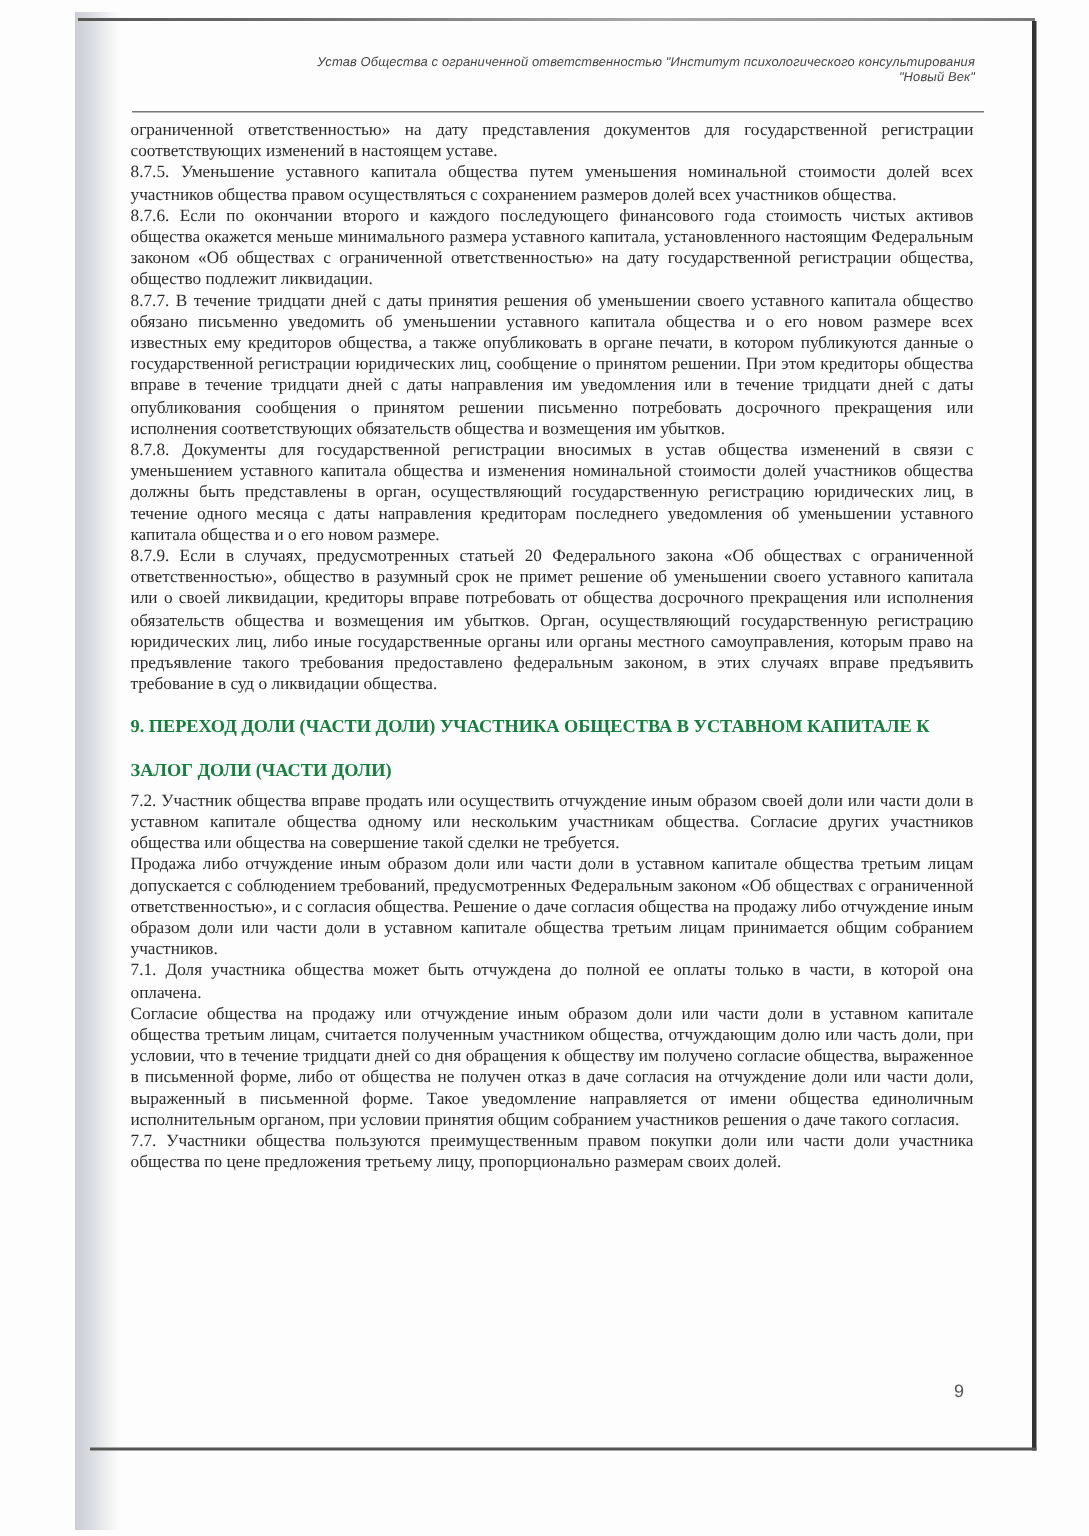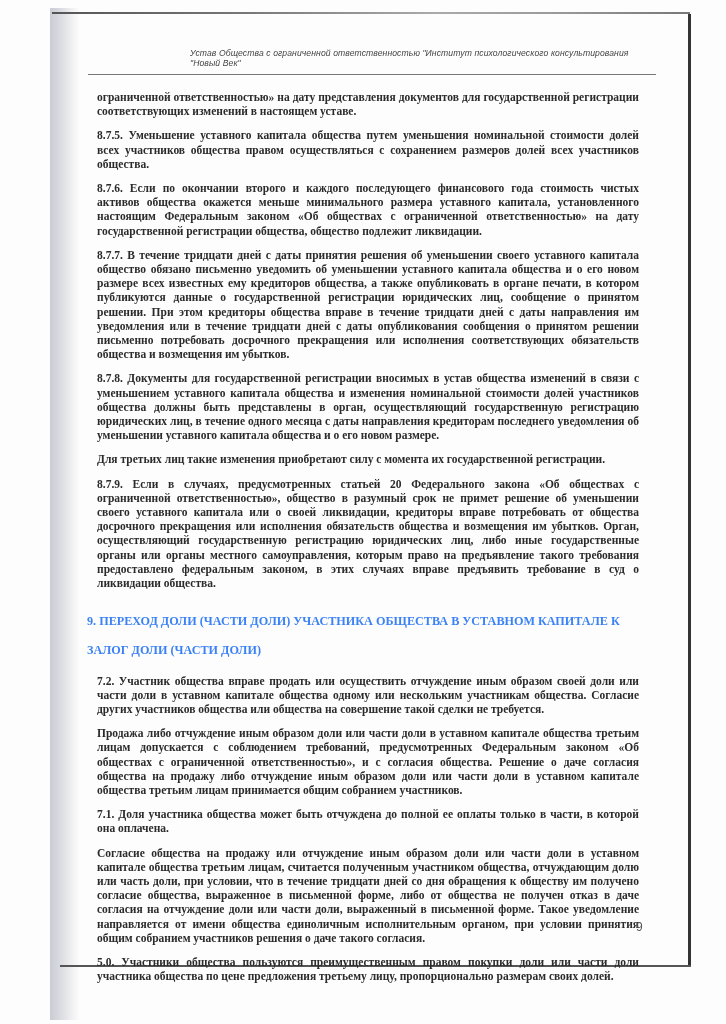--- a/index.html
+++ b/index.html
@@ -11,33 +11,33 @@
   }
   .shadow {
     position:absolute; left:50px; top:8px; width:30px; height:1012px;
     background:linear-gradient(to right, #c9ccd3 0%, #dcdee3 40%, #f4f4f5 80%, #fdfdfd 100%);
   }
   .frame-top { position:absolute; left:52px; top:12px; width:638px; height:2px;
     background:linear-gradient(to right,#555 0%,#777 30%,#aaa 60%,#999 80%,#777 100%); }
   .frame-right { position:absolute; left:688px; top:14px; width:3px; height:953px; background:#333; }
   .frame-bottom { position:absolute; left:60px; top:965px; width:631px; height:2px; background:#555; }
   .header {
-    position:absolute; left:190px; top:48px; width:460px; text-align:left;
+    position:absolute; left:190px; top:36px; width:460px; text-align:right;
     font-family:"Liberation Sans", sans-serif; font-style:italic;
     font-size:8.6px; color:#444; letter-spacing:0.1px;
   }
   .header-rule { position:absolute; left:88px; top:74px; width:568px; height:1px; background:#777; }
   .content {
     position:absolute; left:87px; top:80px; width:562px;
     font-size:11.5px; line-height:14.2px; text-align:justify;
   }
-  .content p { margin:10px;font-weight:bold; }
+  .content p { margin:0; }
   .content .gap { height:14px; }
   .content h2 {
-    margin:0; font-size:12.2px; font-weight:bold; line-height:14.4px; text-align:left; color:#3b82f6;
+    margin:0; font-size:12.2px; font-weight:bold; line-height:14.4px; text-align:left; color:#15803d;
   }
   .content .gap-small { height:6px; }
   .page-num {
     position:absolute; left:636px; top:920px; font-family:"Liberation Sans", sans-serif;
     font-size:12px; color:#555;
   }
 </style>
 </head>
 <body>
 
@@ -48,33 +48,32 @@
 
 <div class="header">Устав Общества с ограниченной ответственностью "Институт психологического консультирования "Новый Век"</div>
 <div class="header-rule"></div>
 
 <div class="content">
   <p>ограниченной ответственностью» на дату представления документов для государственной регистрации соответствующих изменений в настоящем уставе.</p>
   <p>8.7.5. Уменьшение уставного капитала общества путем уменьшения номинальной стоимости долей всех участников общества правом осуществляться с сохранением размеров долей всех участников общества.</p>
   <p>8.7.6. Если по окончании второго и каждого последующего финансового года стоимость чистых активов общества окажется меньше минимального размера уставного капитала, установленного настоящим Федеральным законом «Об обществах с ограниченной ответственностью» на дату государственной регистрации общества, общество подлежит ликвидации.</p>
   <p>8.7.7. В течение тридцати дней с даты принятия решения об уменьшении своего уставного капитала общество обязано письменно уведомить об уменьшении уставного капитала общества и о его новом размере всех известных ему кредиторов общества, а также опубликовать в органе печати, в котором публикуются данные о государственной регистрации юридических лиц, сообщение о принятом решении. При этом кредиторы общества вправе в течение тридцати дней с даты направления им уведомления или в течение тридцати дней с даты опубликования сообщения о принятом решении письменно потребовать досрочного прекращения или исполнения соответствующих обязательств общества и возмещения им убытков.</p>
   <p>8.7.8. Документы для государственной регистрации вносимых в устав общества изменений в связи с уменьшением уставного капитала общества и изменения номинальной стоимости долей участников общества должны быть представлены в орган, осуществляющий государственную регистрацию юридических лиц, в течение одного месяца с даты направления кредиторам последнего уведомления об уменьшении уставного капитала общества и о его новом размере.</p>
-  <p>Для третьих лиц такие изменения приобретают силу с момента их государственной регистрации.</p>
   <p>8.7.9. Если в случаях, предусмотренных статьей 20 Федерального закона «Об обществах с ограниченной ответственностью», общество в разумный срок не примет решение об уменьшении своего уставного капитала или о своей ликвидации, кредиторы вправе потребовать от общества досрочного прекращения или исполнения обязательств общества и возмещения им убытков. Орган, осуществляющий государственную регистрацию юридических лиц, либо иные государственные органы или органы местного самоуправления, которым право на предъявление такого требования предоставлено федеральным законом, в этих случаях вправе предъявить требование в суд о ликвидации общества.</p>
 
   <div class="gap"></div>
 
   <h2>
     <span>9. ПЕРЕХОД ДОЛИ (ЧАСТИ ДОЛИ) УЧАСТНИКА ОБЩЕСТВА В УСТАВНОМ КАПИТАЛЕ К</span><br>
     <br>
     <span>ЗАЛОГ ДОЛИ (ЧАСТИ ДОЛИ)</span>
   </h2>
 
   <div class="gap-small"></div>
 
   <p>7.2. Участник общества вправе продать или осуществить отчуждение иным образом своей доли или части доли в уставном капитале общества одному или нескольким участникам общества. Согласие других участников общества или общества на совершение такой сделки не требуется.</p>
   <p>Продажа либо отчуждение иным образом доли или части доли в уставном капитале общества третьим лицам допускается с соблюдением требований, предусмотренных Федеральным законом «Об обществах с ограниченной ответственностью», и с согласия общества. Решение о даче согласия общества на продажу либо отчуждение иным образом доли или части доли в уставном капитале общества третьим лицам принимается общим собранием участников.</p>
   <p>7.1. Доля участника общества может быть отчуждена до полной ее оплаты только в части, в которой она оплачена.</p>
   <p>Согласие общества на продажу или отчуждение иным образом доли или части доли в уставном капитале общества третьим лицам, считается полученным участником общества, отчуждающим долю или часть доли, при условии, что в течение тридцати дней со дня обращения к обществу им получено согласие общества, выраженное в письменной форме, либо от общества не получен отказ в даче согласия на отчуждение доли или части доли, выраженный в письменной форме. Такое уведомление направляется от имени общества единоличным исполнительным органом, при условии принятия общим собранием участников решения о даче такого согласия.</p>
-  <p>5.0. Участники общества пользуются преимущественным правом покупки доли или части доли участника общества по цене предложения третьему лицу, пропорционально размерам своих долей.</p>
+  <p>7.7. Участники общества пользуются преимущественным правом покупки доли или части доли участника общества по цене предложения третьему лицу, пропорционально размерам своих долей.</p>
 </div>
 
 <div class="page-num">9</div>
 
 </body></html>

